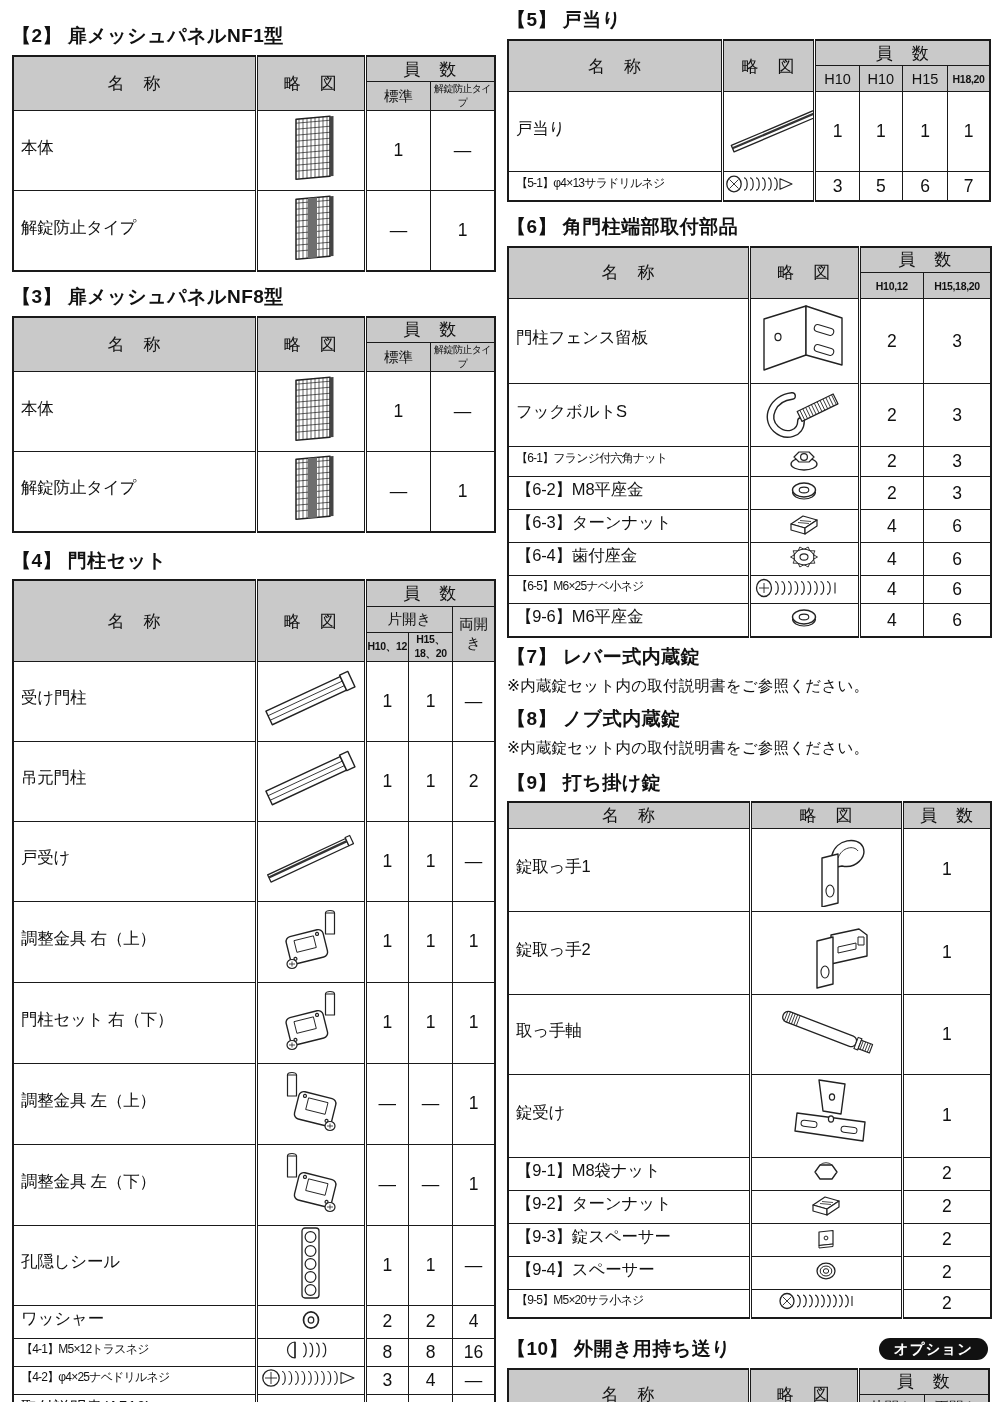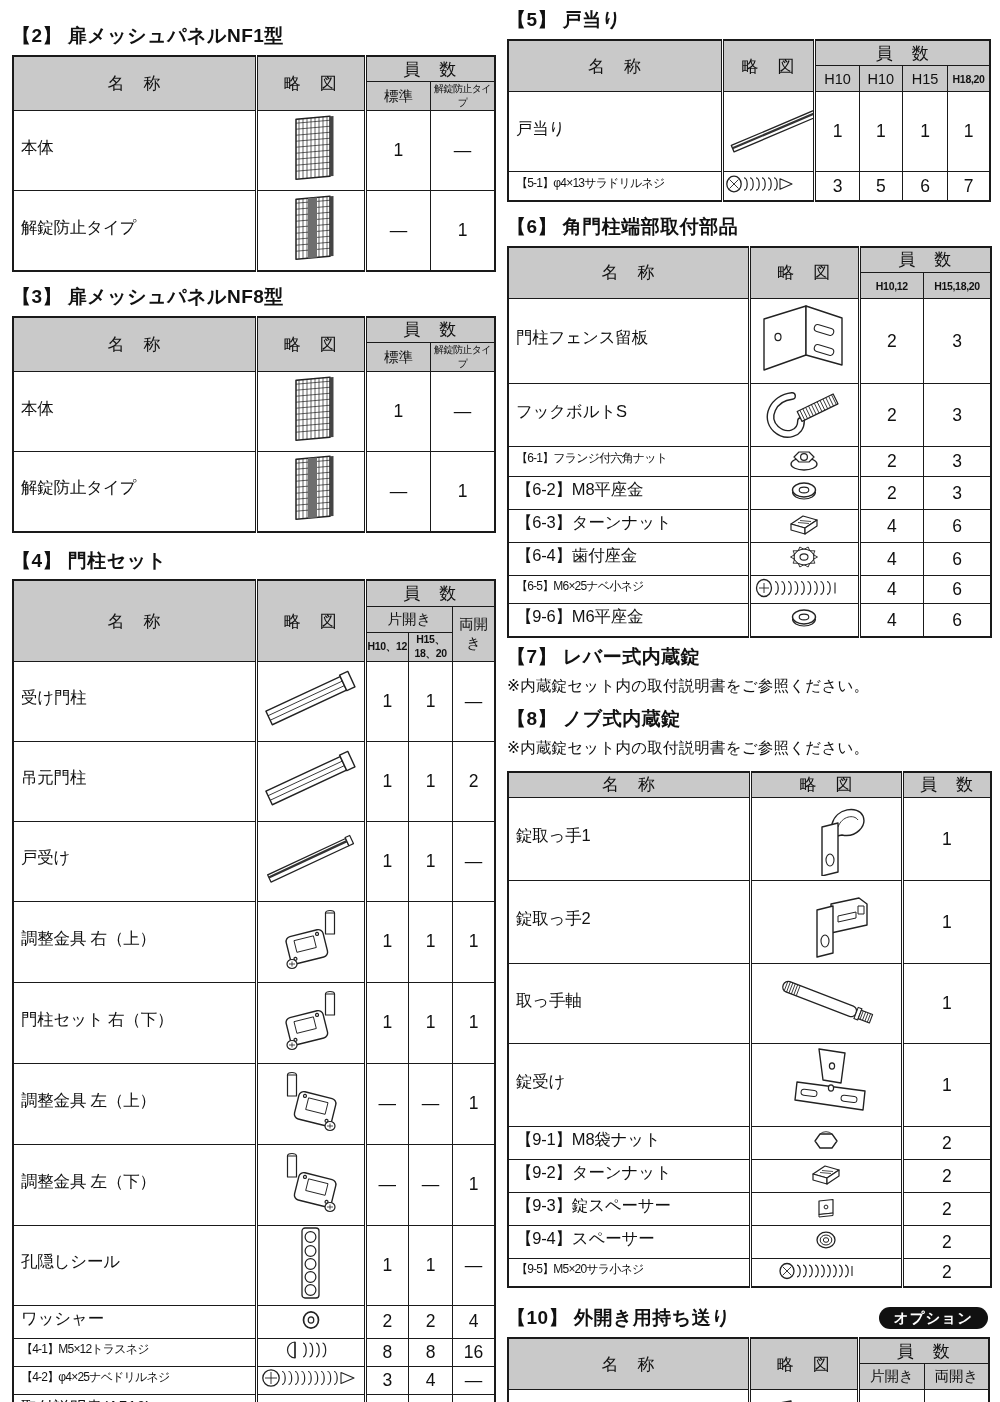--- a/index.html
+++ b/index.html
@@ -649,20 +649,23 @@
         </h2>
         <p class="note">※内蔵錠セット内の取付説明書をご参照ください。</p>
       </section>
       <section class="sec" style="margin-top:3px">
         <h2 class="title">
           <span>【8】 ノブ式内蔵錠</span>
         </h2>
         <p class="note">※内蔵錠セット内の取付説明書をご参照ください。</p>
       </section>
       <section class="sec" style="margin-top:12px">
+        <h2 class="title">
+          <span>【9】 打ち掛け錠</span>
+        </h2>
         <table class="ptable" style="width:485px">
           <colgroup>
             <col style="width:241px">
             <col style="width:151px">
             <col style="width:88px">
           </colgroup>
           <thead>
             <tr class="hr">
               <th class="hdr">名　称</th>
               <th class="hdr dbl">略　図</th>

